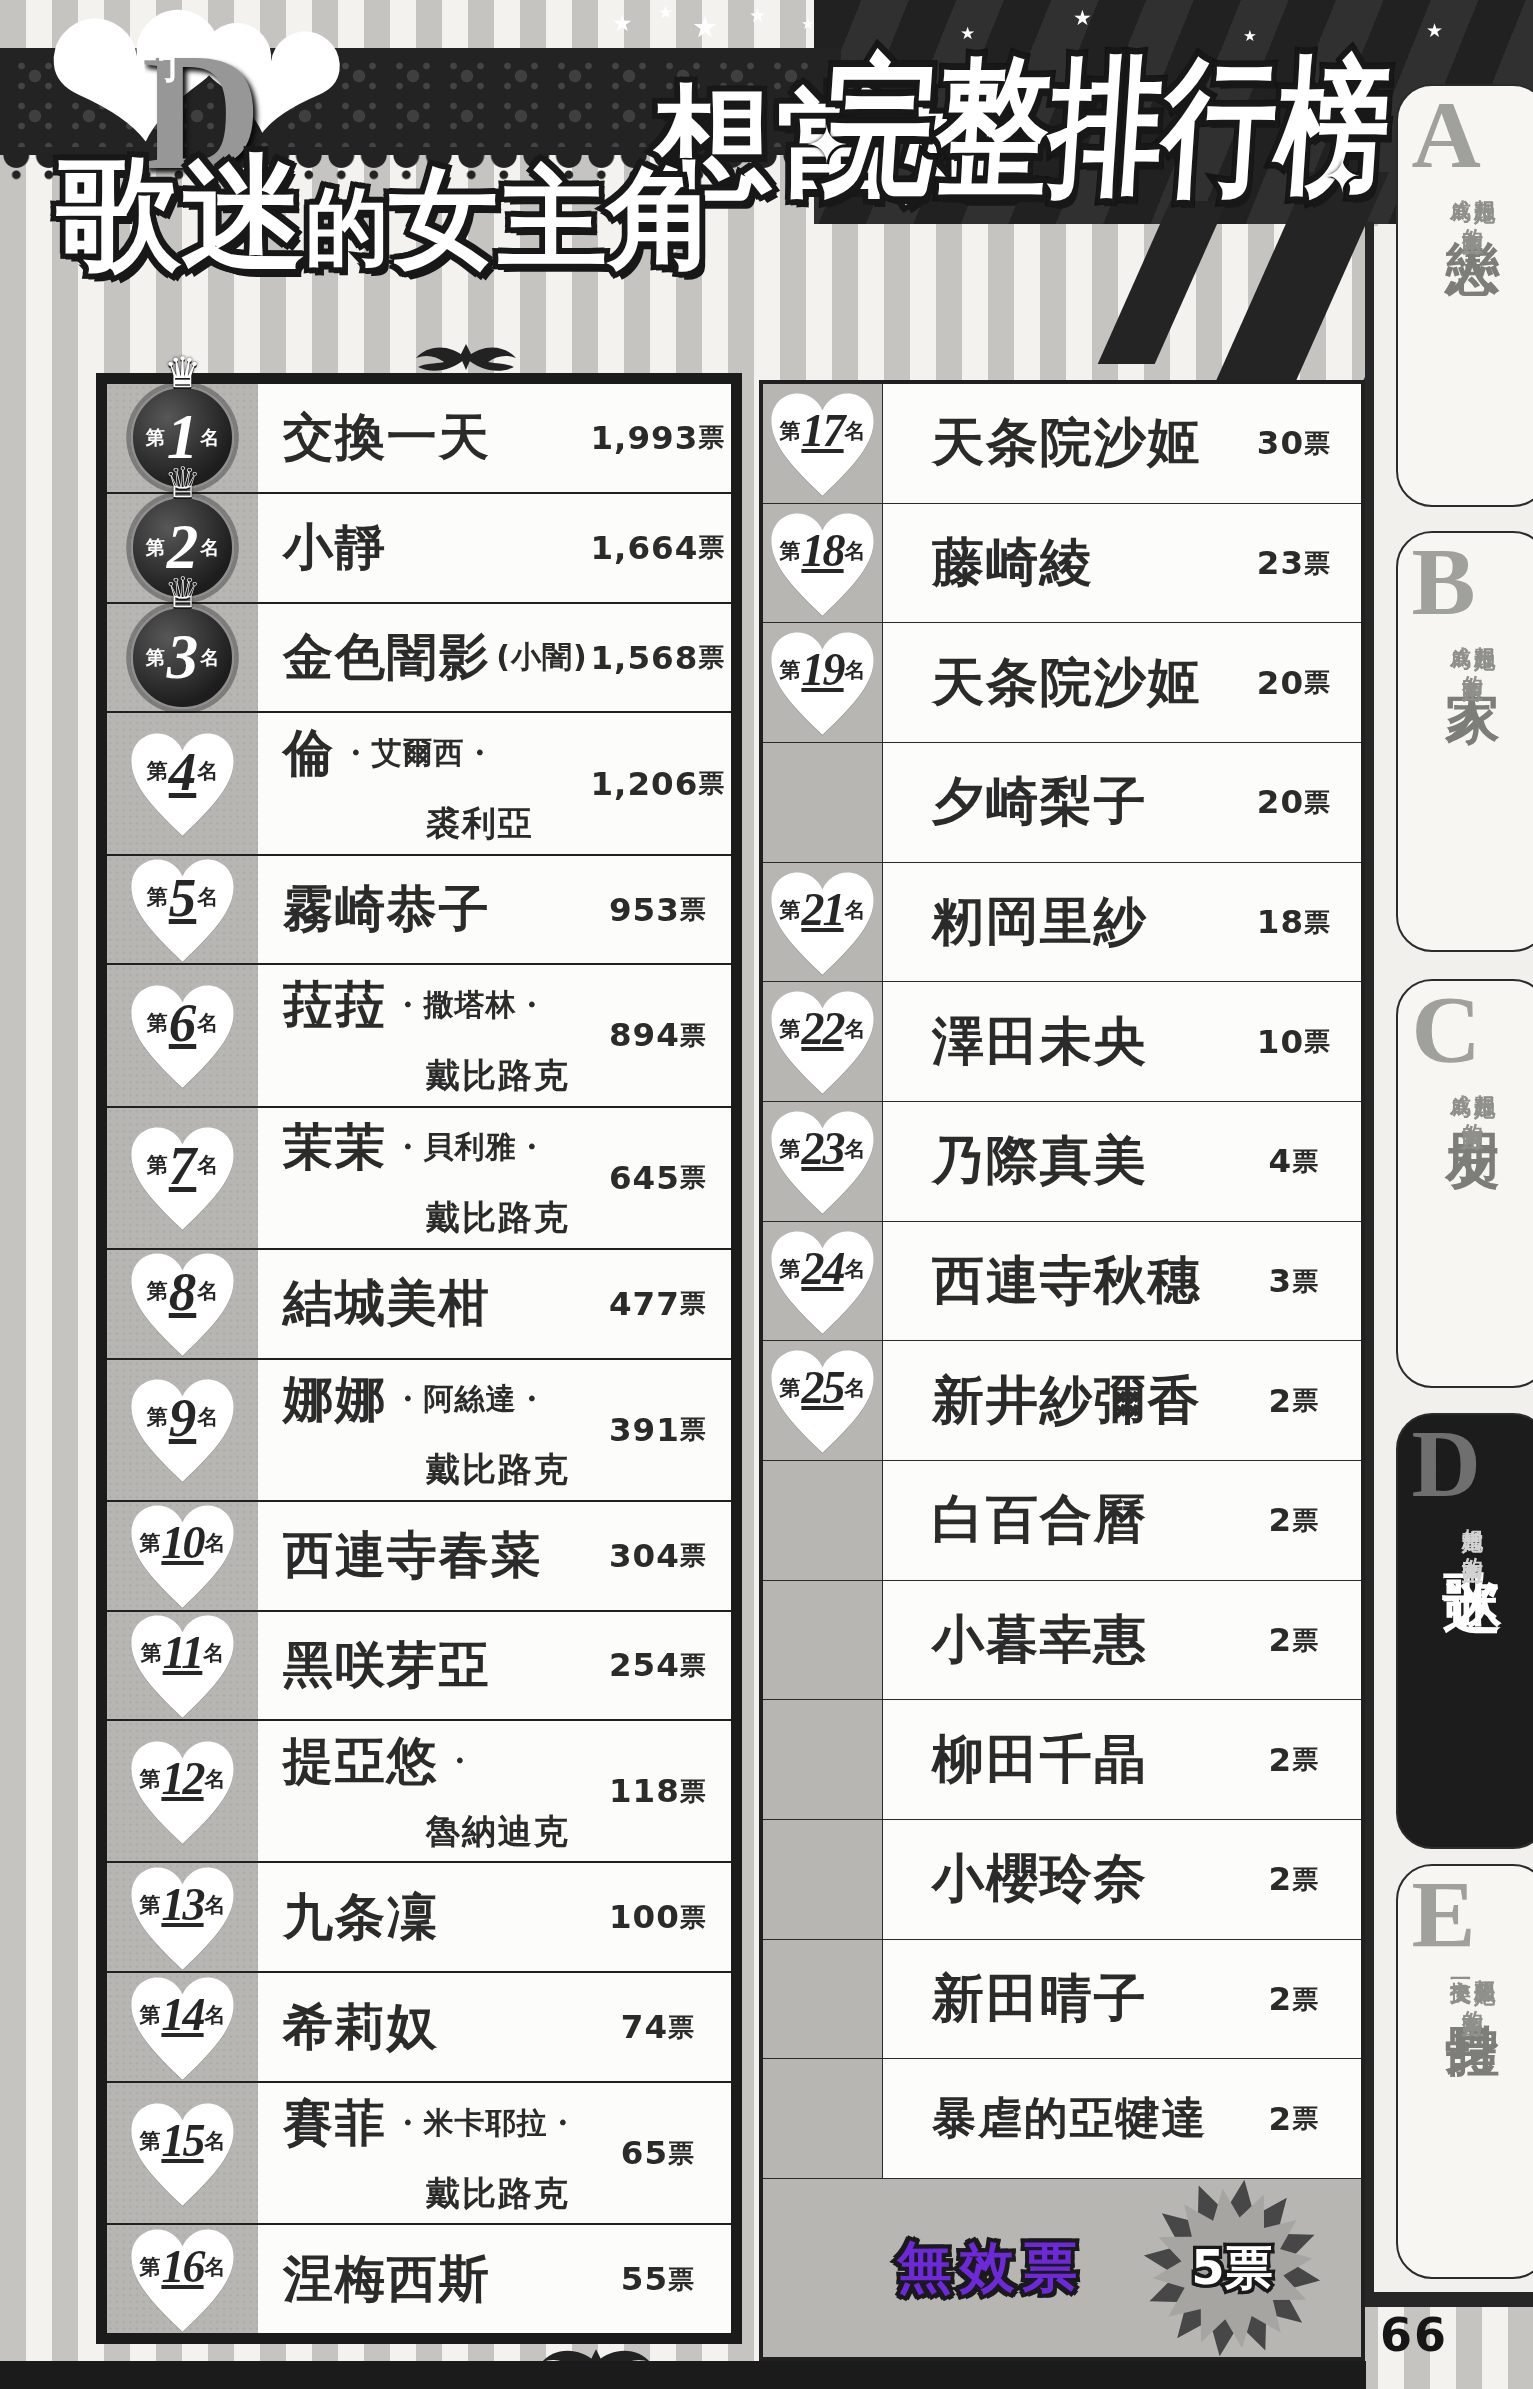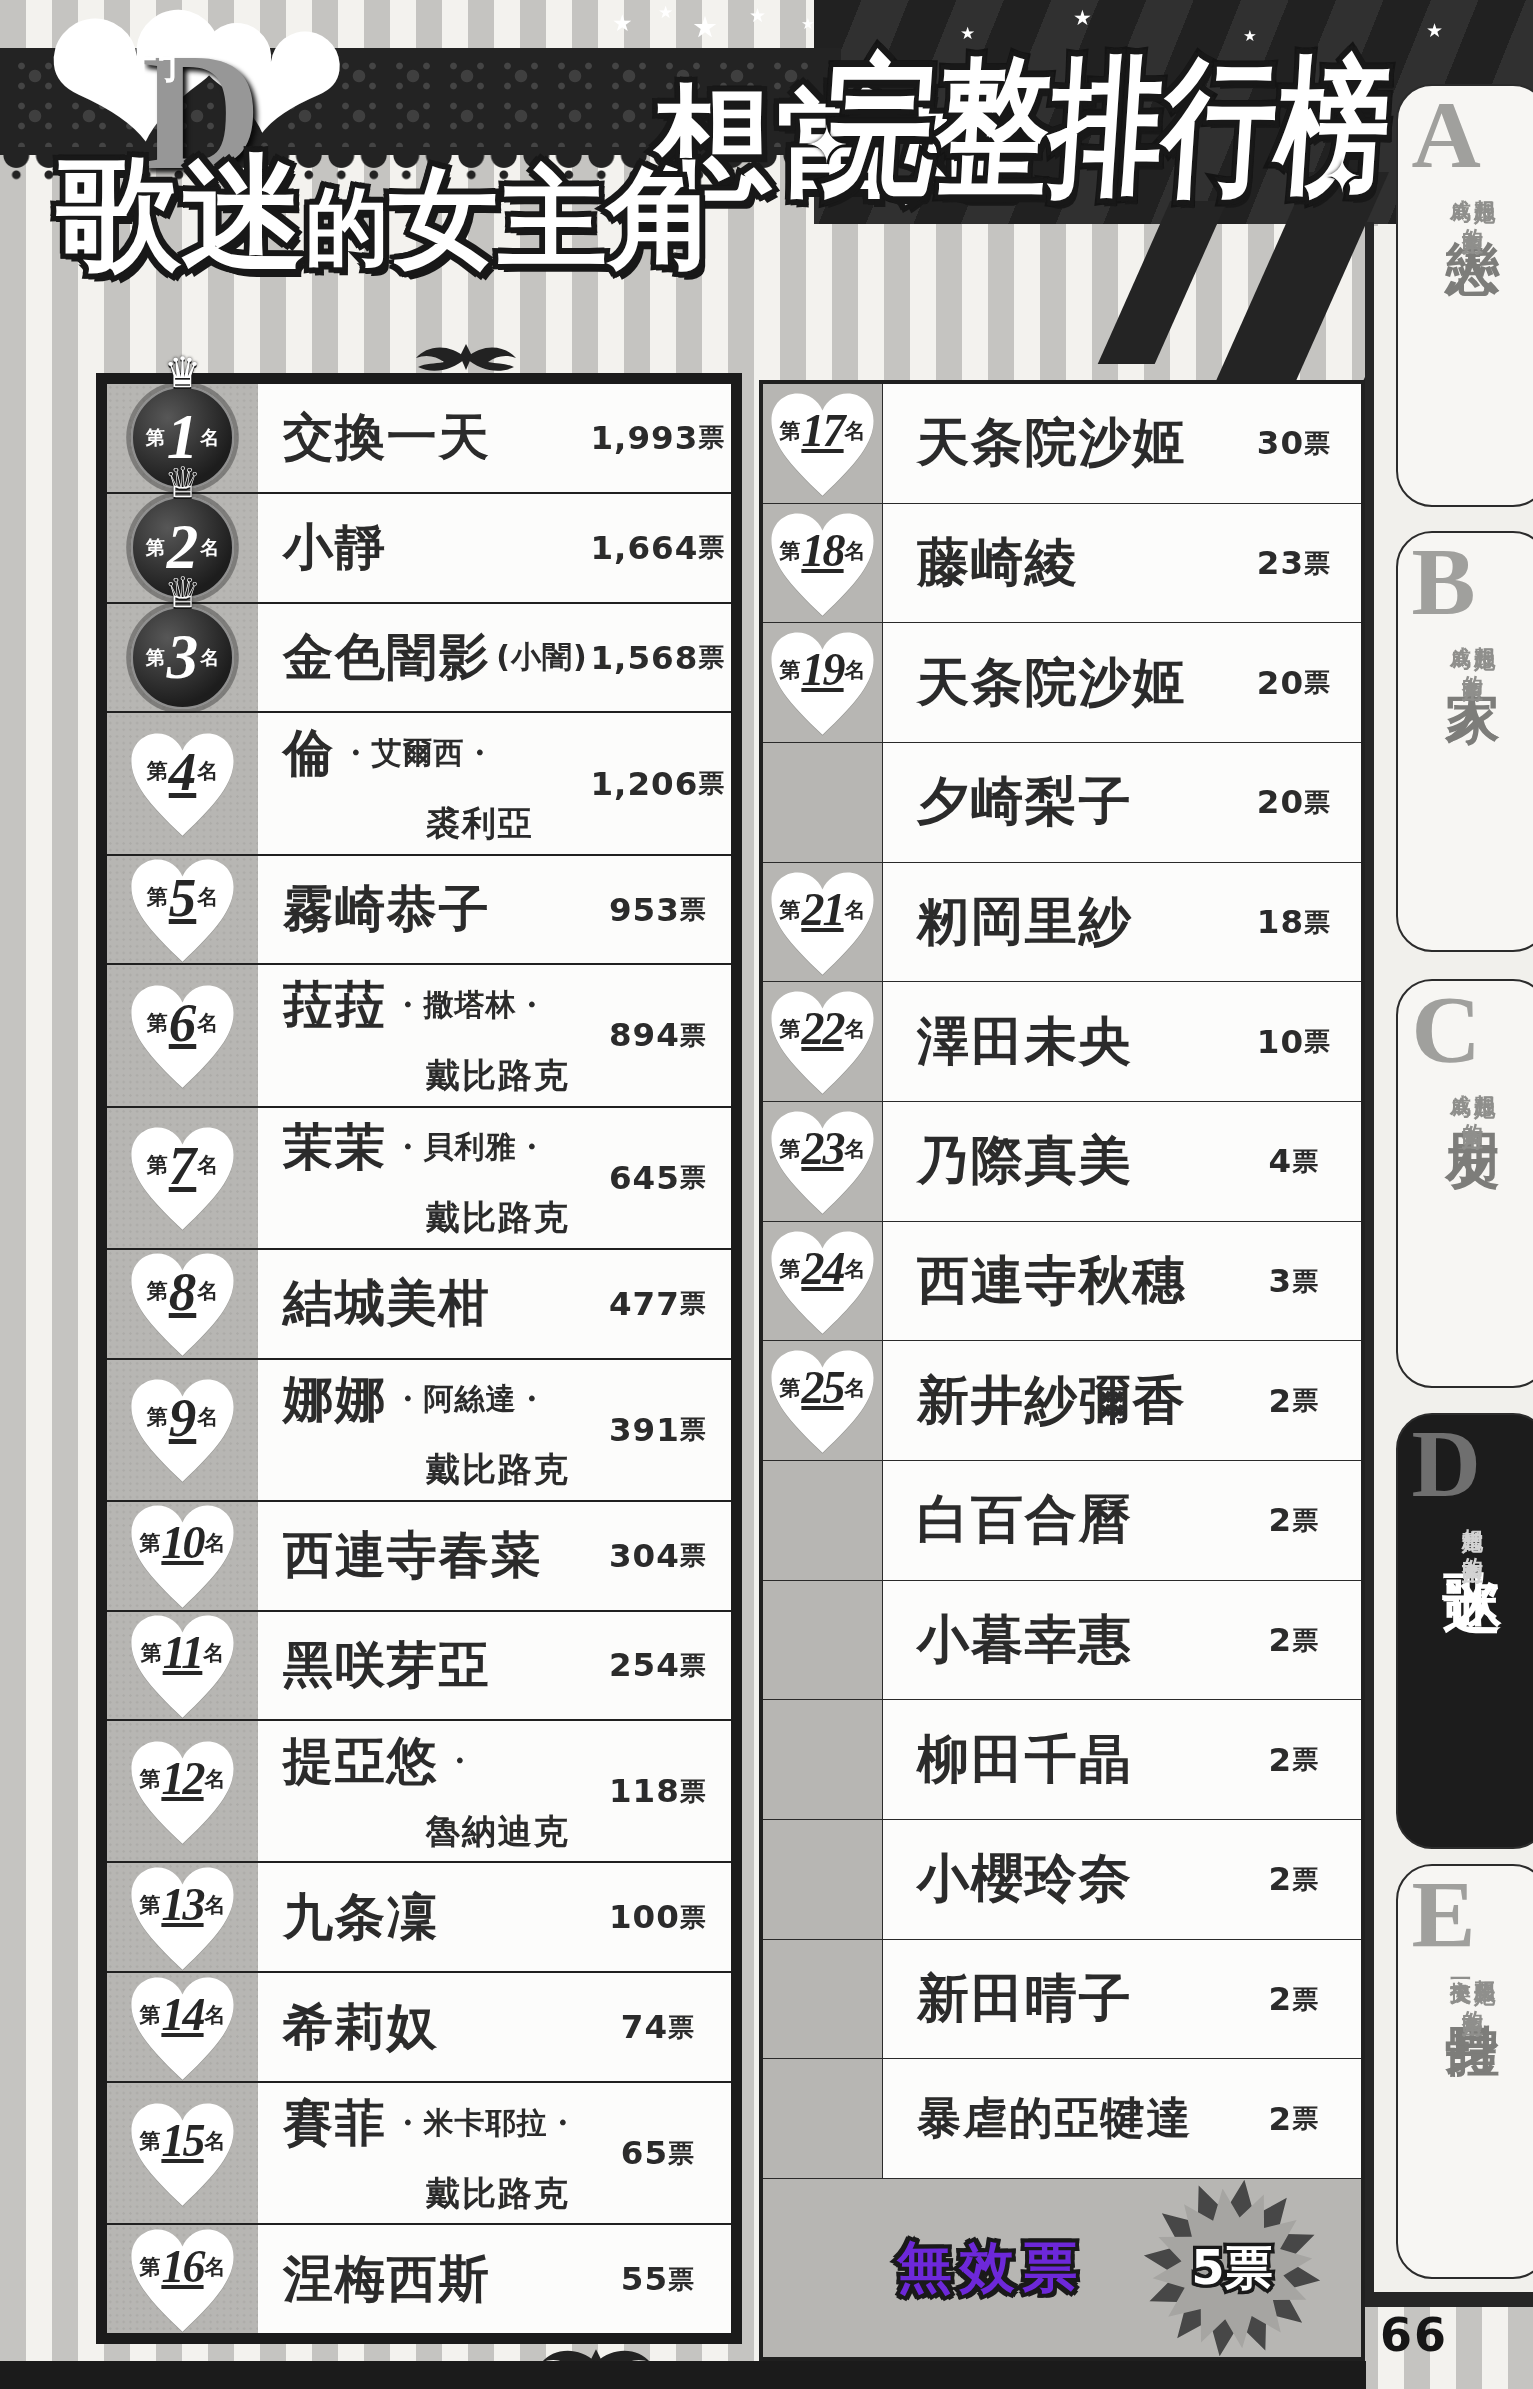--- a/index.html
+++ b/index.html
@@ -76,21 +76,21 @@
   .hb-text .rk-num.two{font-size:46px;letter-spacing:-1.9px;}
   
   .table-right{position:absolute;left:759px;top:380px;width:606px;height:1981px;z-index:3;box-sizing:border-box;
     background:#b7b6b3;border:4.8px solid #202020;display:flex;flex-direction:column;}
   .rrow{display:flex;flex:1 1 0;min-height:0;}
   .rrow:not(:last-child){border-bottom:1.9px solid #2a2a2a;}
   .rrow .rank-cell{width:119px;background:transparent;background-image:none;}
   .name-box{flex:1;display:flex;background:#fcfcfb;border-left:1.9px solid #2a2a2a;min-width:0;}
   .rrow .nm-main{font-size:52px;}
   .rrow .nm-main.long{font-size:44px;}
-  .rrow .name-cell{padding-left:34px;}
+  .rrow .name-cell{padding-left:49px;}
   .rrow .votes{width:120px;}
   .invalid-row{flex:none;height:178px;position:relative;}
   .invalid-label{position:absolute;left:134px;top:50%;transform:translateY(-50%);
     font-size:55px;font-weight:800;letter-spacing:7.6px;color:#6d28d9;-webkit-text-stroke:7.6px #1a1a1a;paint-order:stroke fill;
     text-shadow:-3.8px -3.8px 0 #1a1a1a,3.8px -3.8px 0 #1a1a1a,-3.8px 3.8px 0 #1a1a1a,3.8px 3.8px 0 #1a1a1a;}
   .sunburst{position:absolute;right:40px;top:50%;transform:translateY(-50%);width:178px;height:178px;text-align:center;}
   .spike{position:absolute;clip-path:polygon(100% 50%,80.9% 58.3%,93.3% 75%,72.6% 72.6%,75% 93.3%,58.3% 80.9%,50% 100%,41.7% 80.9%,25% 93.3%,27.4% 72.6%,6.7% 75%,19.1% 58.3%,0% 50%,19.1% 41.7%,6.7% 25%,27.4% 27.4%,25% 6.7%,41.7% 19.1%,50% 0%,58.3% 19.1%,75% 6.7%,72.6% 27.4%,93.3% 25%,80.9% 41.7%);}
   .spike-outer{inset:0;background:#474747;transform:rotate(8deg);}
   .spike-inner{inset:8.6px;background:#a6a5a2;transform:rotate(-7deg);}
   .sun-votes{position:absolute;inset:0;display:flex;align-items:center;justify-content:center;

